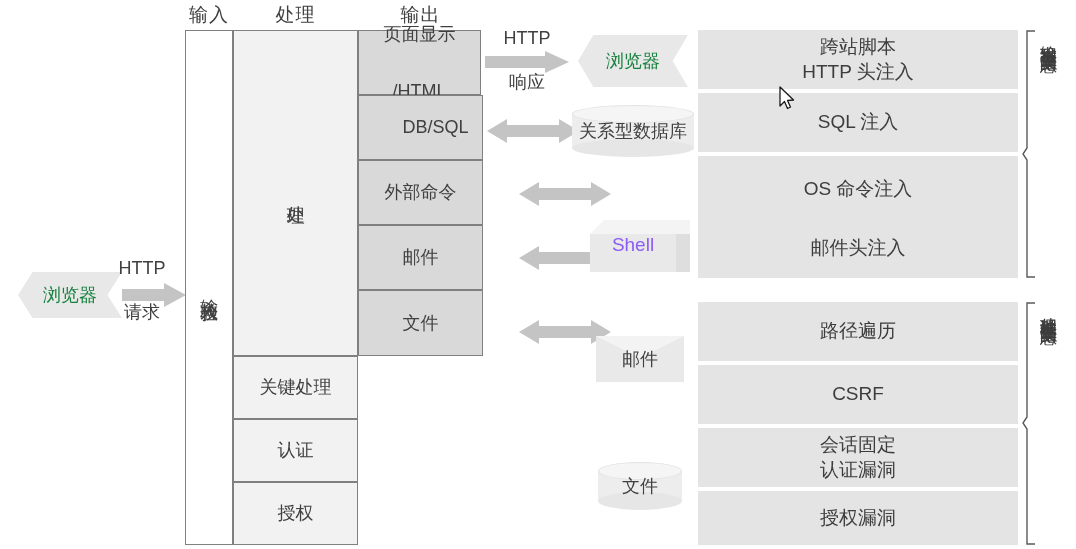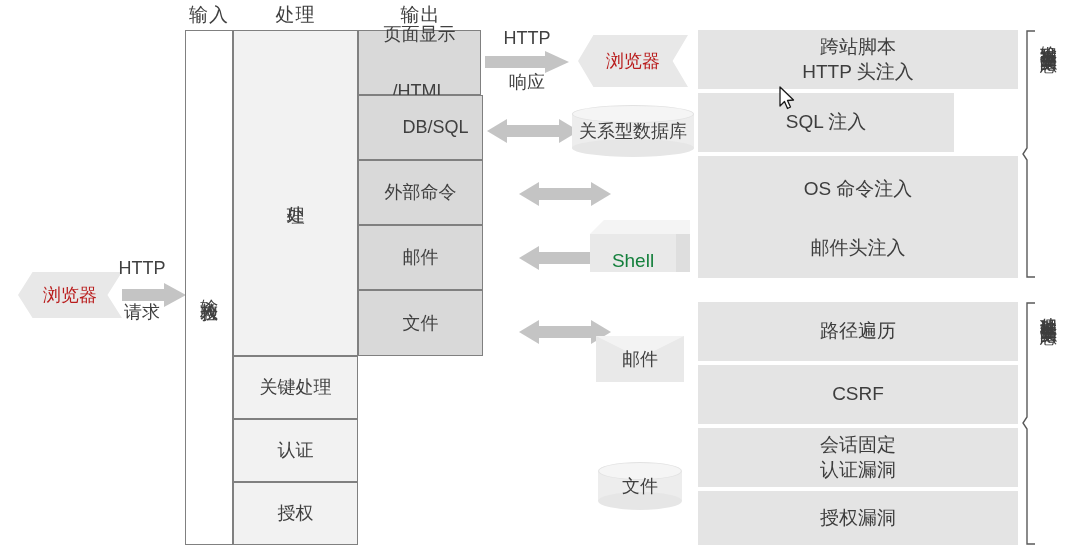--- a/index.html
+++ b/index.html
@@ -29,21 +29,21 @@
 
   .vert-text{
     writing-mode:vertical-rl;text-orientation:upright;
     letter-spacing:2px;
   }
 
   
   .hexagon{
     background:#e8e8e8;
     display:flex;align-items:center;justify-content:center;
-    font-size:18px;color:#b91c1c;
+    font-size:18px;color:#15803d;
     clip-path:polygon(14% 0%, 100% 0%, 86% 50%, 100% 100%, 14% 100%, 0% 50%);
   }
 
   
   .cylinder{position:relative;}
   .cyl-body{
     position:absolute;left:0;right:0;top:9px;bottom:9px;
     background:#ededed;
   }
   .cyl-top{
@@ -72,22 +72,22 @@
     position:absolute;left:0;top:14px;width:calc(100% - 14px);bottom:0;
     background:#e9e9e9;
   }
   .b3-side{
     position:absolute;right:0;top:14px;width:14px;bottom:0;
     background:#dedede;
     clip-path:polygon(0 0,100% -100%,100% 100%,0 100%);
   }
   .b3-label{
     position:absolute;left:0;top:14px;width:calc(100% - 14px);bottom:0;
-    display:flex;align-items:flex-end;justify-content:center;
-    font-size:19px;color:#15803d;z-index:4;
+    display:flex;align-items:flex-start;justify-content:center;
+    font-size:19px;color:#8b5cf6;z-index:4;
   }
 
   
   .envelope{position:relative;background:#e9e9e9;}
   .env-flap{
     position:absolute;left:0;top:0;width:100%;height:22px;
     background:#f3f3f3;
     clip-path:polygon(0 0,100% 0,50% 100%);
   }
   .env-label{
@@ -256,21 +256,21 @@
     <div class="cyl-top"></div>
     <div class="cyl-label">
       <span>文件</span>
     </div>
   </div>
 
   <div class="abs risk" style="left:698px;top:30px;width:320px;height:59px;flex-direction:column;">
     <span>跨站脚本</span>
     <span>HTTP 头注入</span>
   </div>
-  <div class="abs risk" style="left:698px;top:93px;width:256px;height:59px;">
+  <div class="abs risk" style="left:698px;top:93px;width:320px;height:59px;">
     <span>SQL 注入</span>
   </div>
   <div class="abs risk" style="left:698px;top:156px;width:320px;height:67px;">
     <span>OS 命令注入</span>
   </div>
   <div class="abs risk" style="left:698px;top:219px;width:320px;height:59px;">
     <span>邮件头注入</span>
   </div>
 
   <div class="abs bracket" style="left:1022px;top:30px;width:16px;height:248px;">

